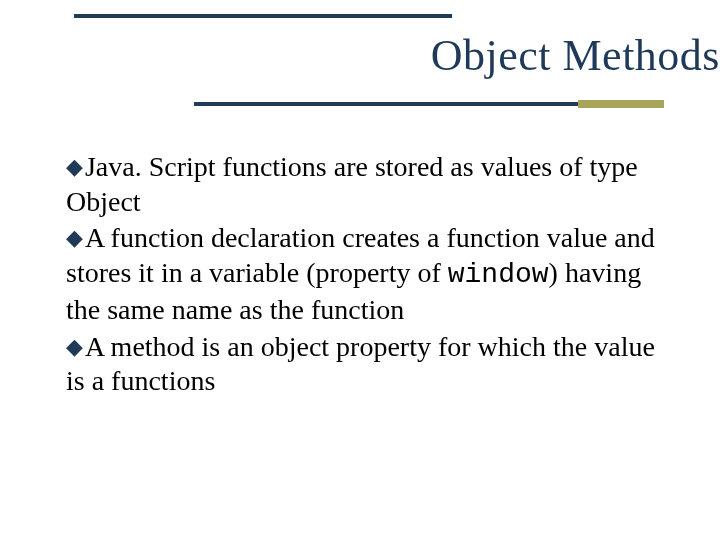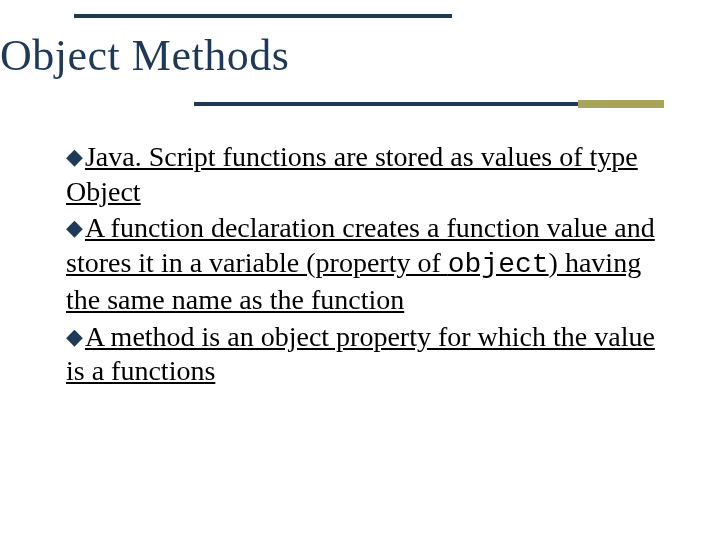--- a/index.html
+++ b/index.html
@@ -7,21 +7,21 @@
   .slide {
     width: 720px;
     height: 540px;
     position: relative;
     background: #fff;
     overflow: hidden;
   }
   .title-wrap {
     position: relative;
     padding-top: 30px;
-    text-align: left;
+    text-align: right;
     height: 108px;
   }
   .rule-top {
     position: absolute;
     top: 14px;
     left: 74px;
     width: 378px;
     height: 4px;
     background: #1f3a58;
   }
@@ -42,27 +42,26 @@
     background: #a8a45a;
   }
   .title {
     color: #1f3a58;
     font-size: 44px;
     font-weight: 400;
     letter-spacing: 0.5px;
   }
   .body {
     position: absolute;
-    top: 140px;
+    top: 150px;
     left: 66px;
     right: 46px;
     color: #000;
     font-size: 28px;
     line-height: 1.24;
-    text-decoration: underline;
   }
   .item { margin-bottom: 2px; }
   .bullet {
     display: inline-block;
     color: #1f3a58;
     font-size: 22px;
     vertical-align: 2px;
     margin-right: 2px;
   }
   .mono { font-family: "Courier New", Courier, monospace; }
@@ -76,19 +75,19 @@
     <h1 class="title">Object Methods</h1>
     <div class="rule-bottom-dark"></div>
     <div class="rule-bottom-olive"></div>
   </div>
 
   <div class="body">
     <div class="item">
       <span class="bullet">◆</span><span>Java. Script functions are stored as values of type Object</span>
     </div>
     <div class="item">
-      <span class="bullet">◆</span><span>A function declaration creates a function value and stores it in a variable (property of </span><span class="mono">object</span><span>) having the same name as the function</span>
+      <span class="bullet">◆</span><span>A function declaration creates a function value and stores it in a variable (property of </span><span class="mono">window</span><span>) having the same name as the function</span>
     </div>
     <div class="item">
       <span class="bullet">◆</span><span>A method is an object property for which the value is a functions</span>
     </div>
   </div>
 </div>
 
 </body></html>

